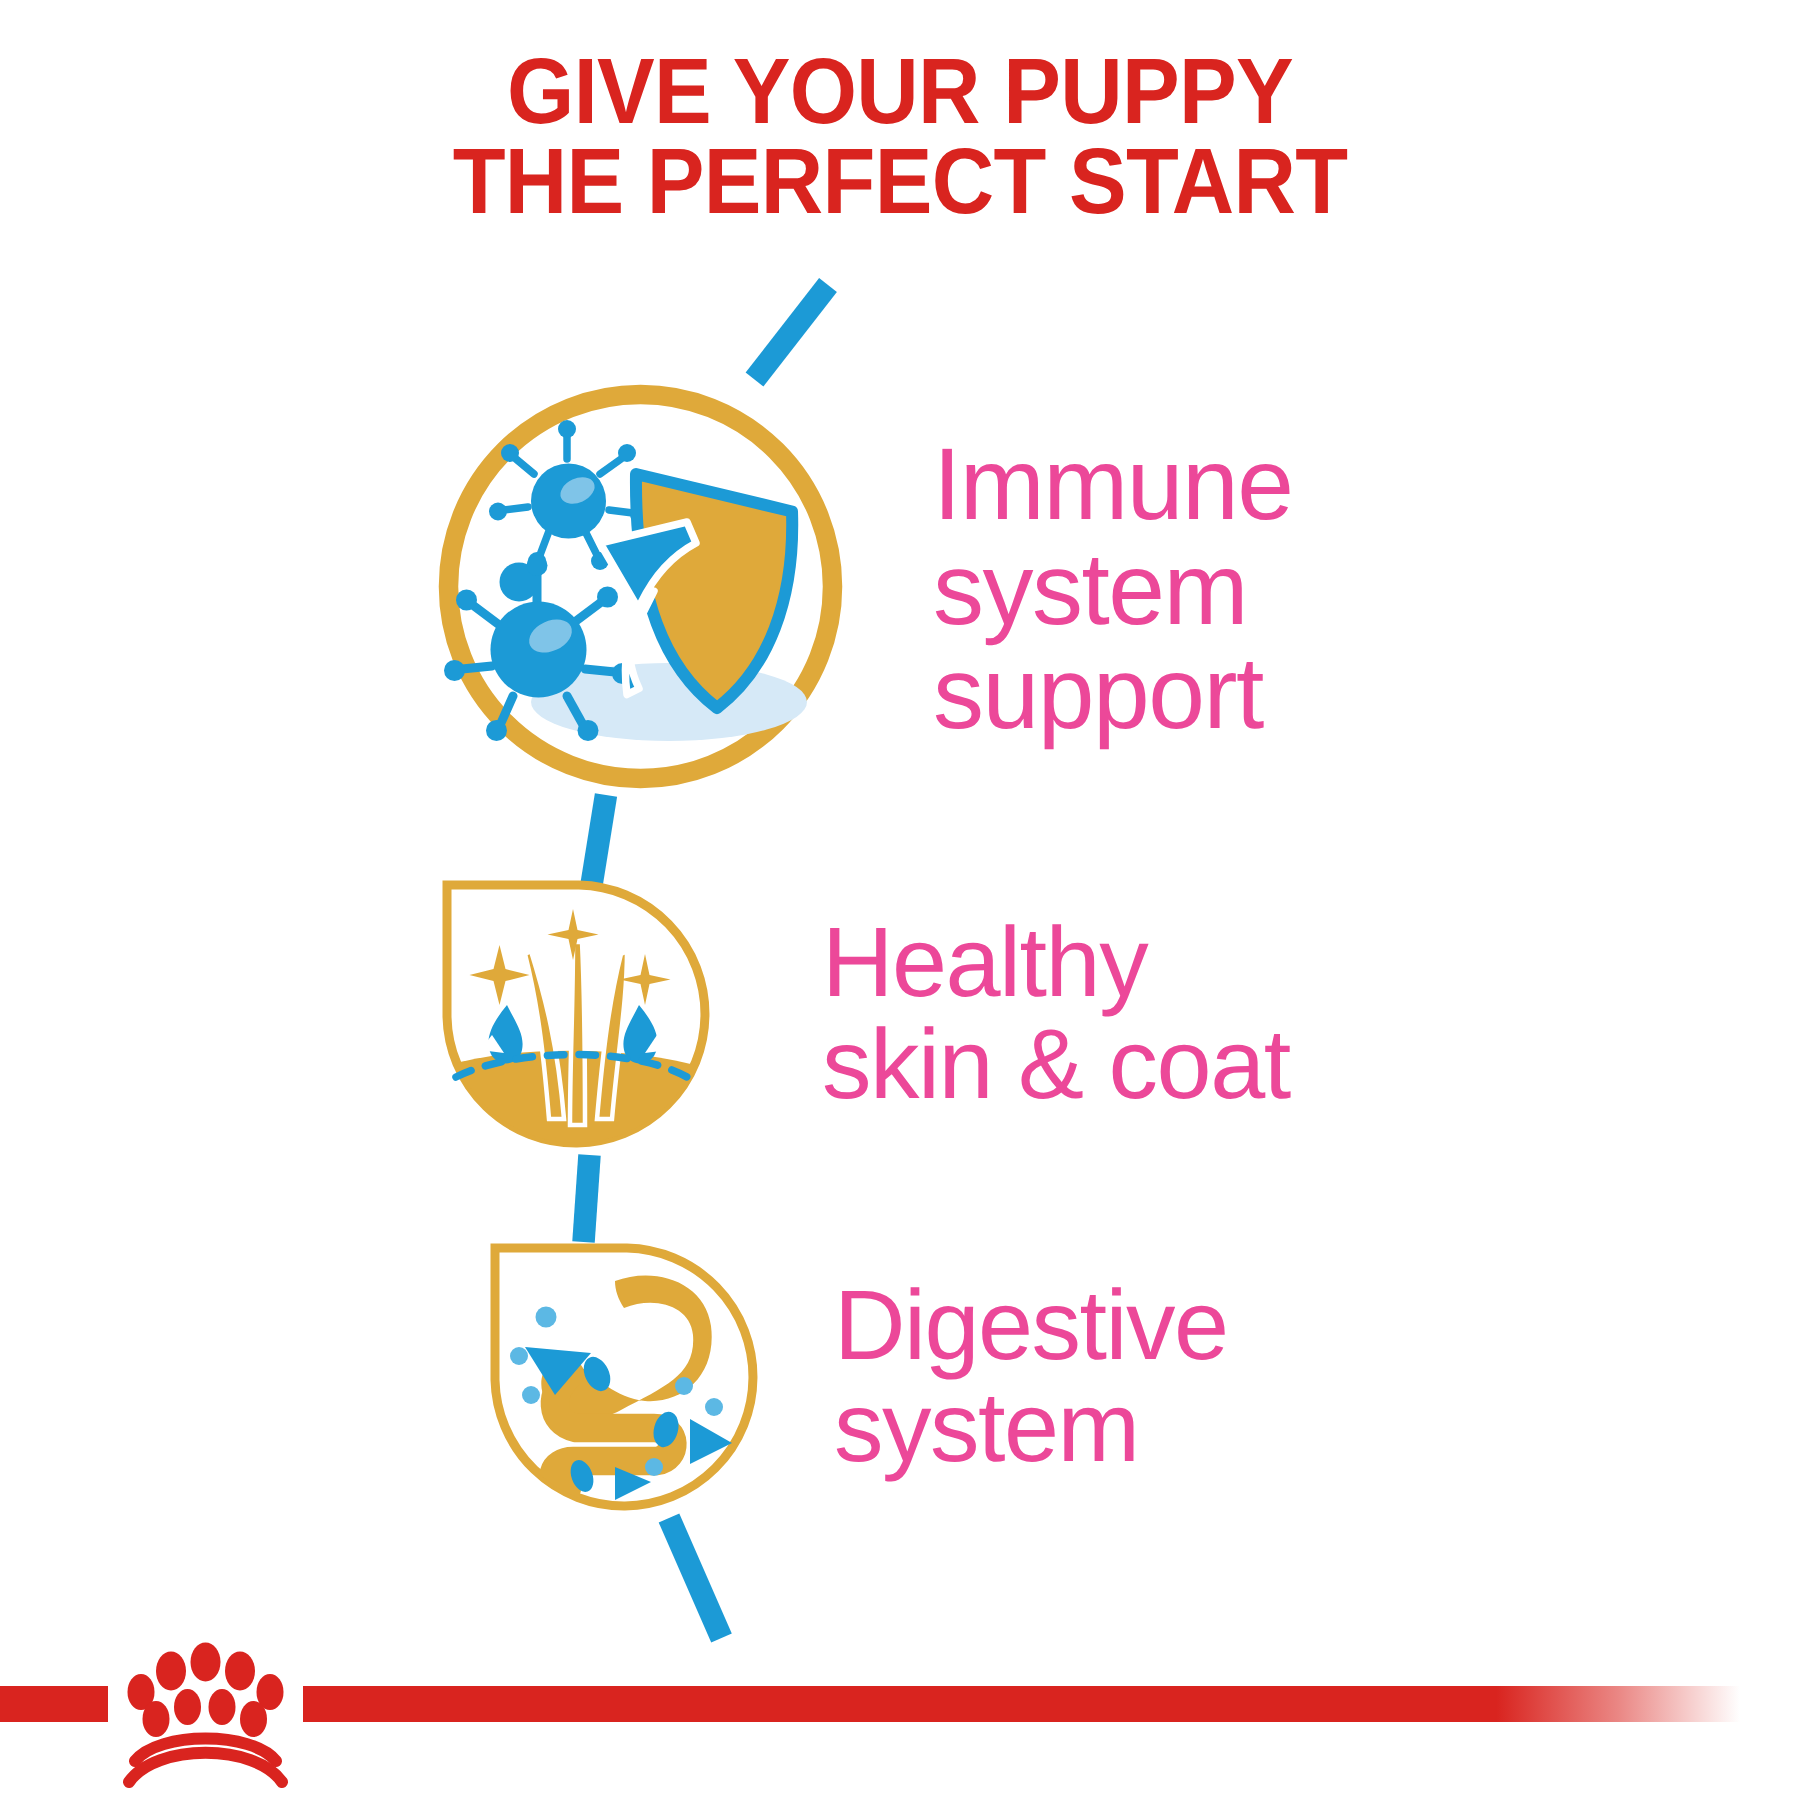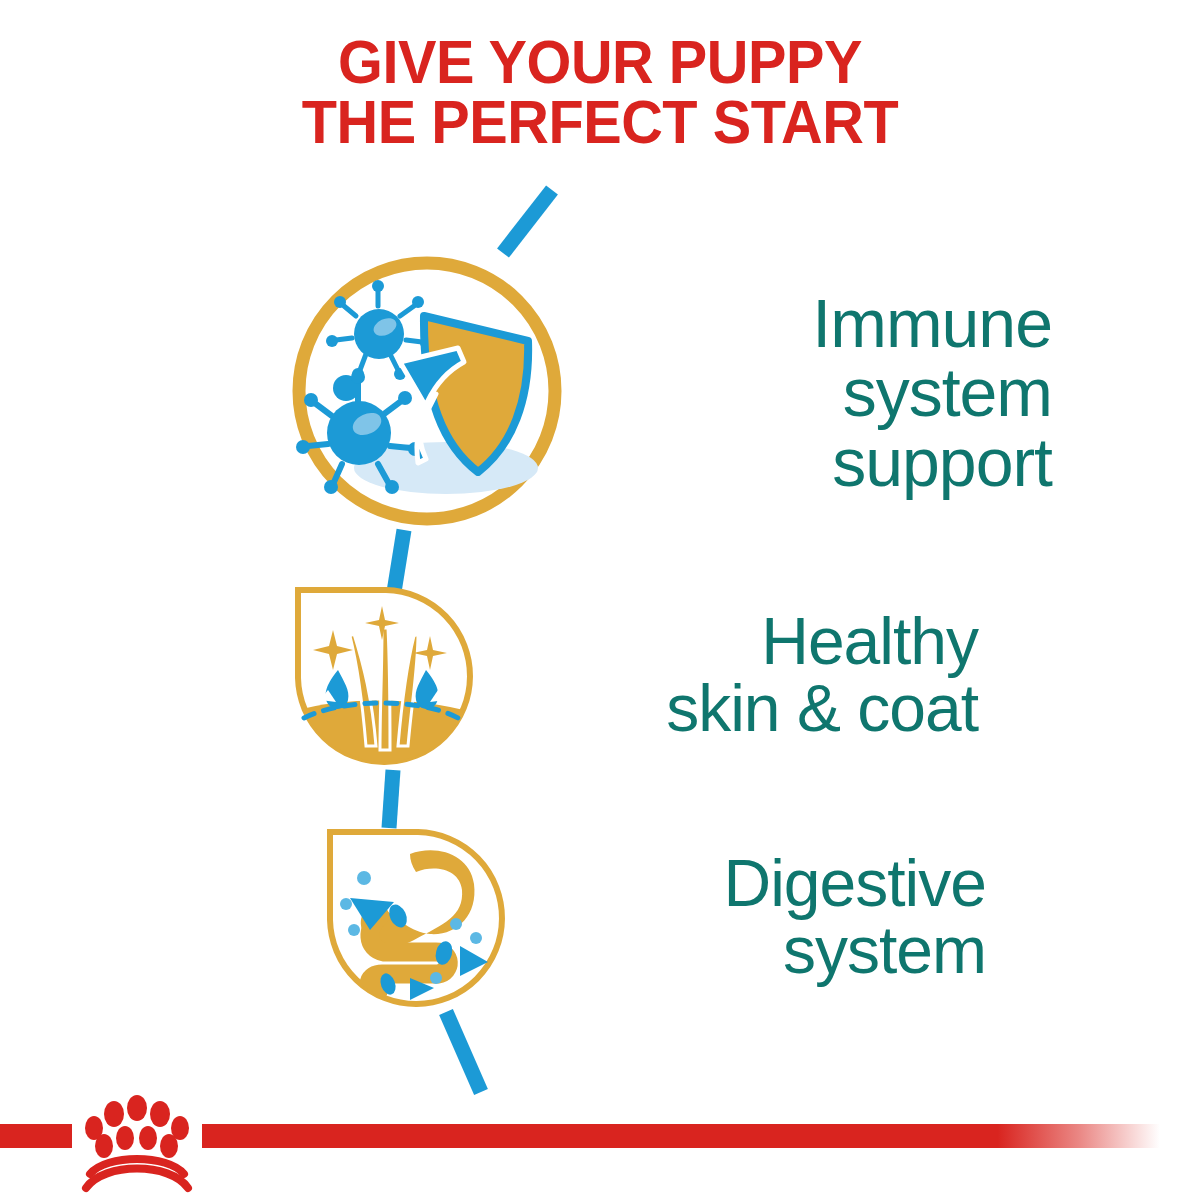--- a/index.html
+++ b/index.html
@@ -42,26 +42,26 @@
   
   .benefit-row {
     position: absolute;
     display: flex;
     align-items: center;
   }
   .benefit-icon {
     flex: 0 0 auto;
   }
   .benefit-label {
-    color: #0f766e;
+    color: #ec4899;
     font-family: "Liberation Sans", sans-serif;
     font-weight: 400;
     font-size: 66px;
     line-height: 1.02;
-    text-align: right;
+    text-align: left;
     white-space: pre-line;
     letter-spacing: -1px;
   }
 
   #row-immune   { left: 286px; top: 250px;  }
   #row-skin     { left: 286px; top: 578px;  }
   #row-digest   { left: 318px; top: 820px;  }
 
   #row-immune .benefit-label  { width: 430px; margin-left: 54px; font-size: 68px; }
   #row-skin   .benefit-label  { width: 430px; margin-left: 72px; font-size: 66px; }

